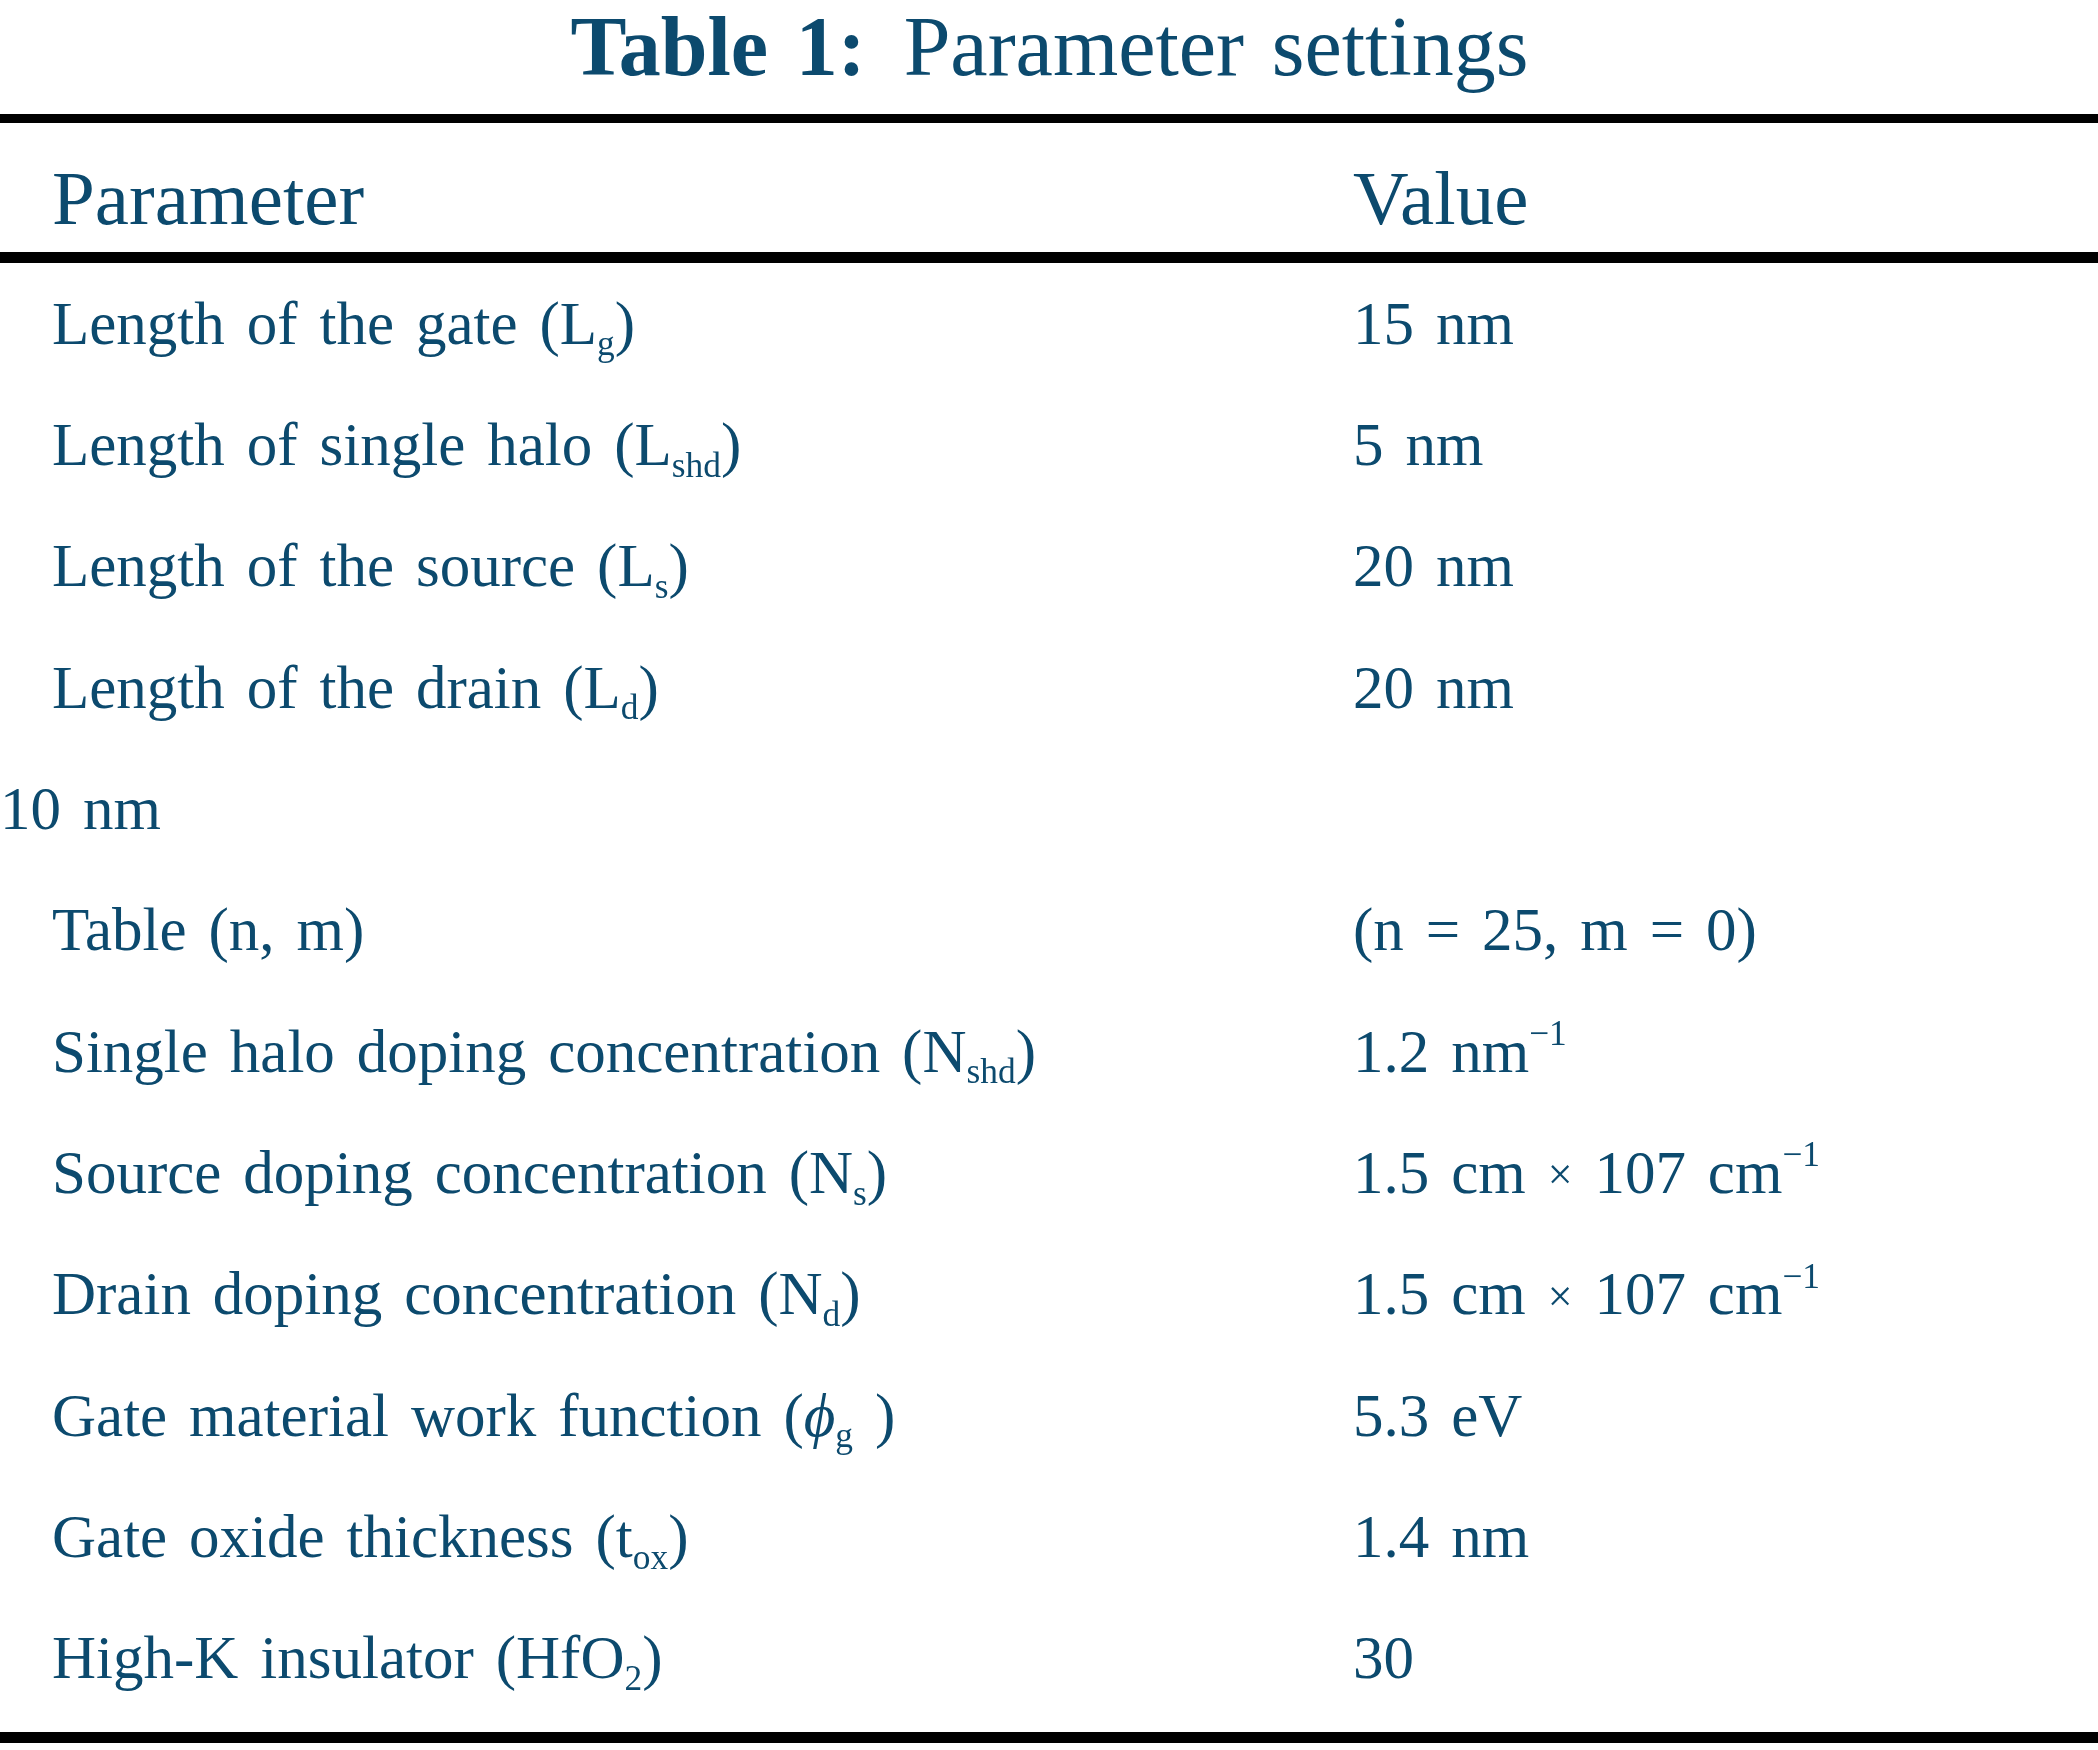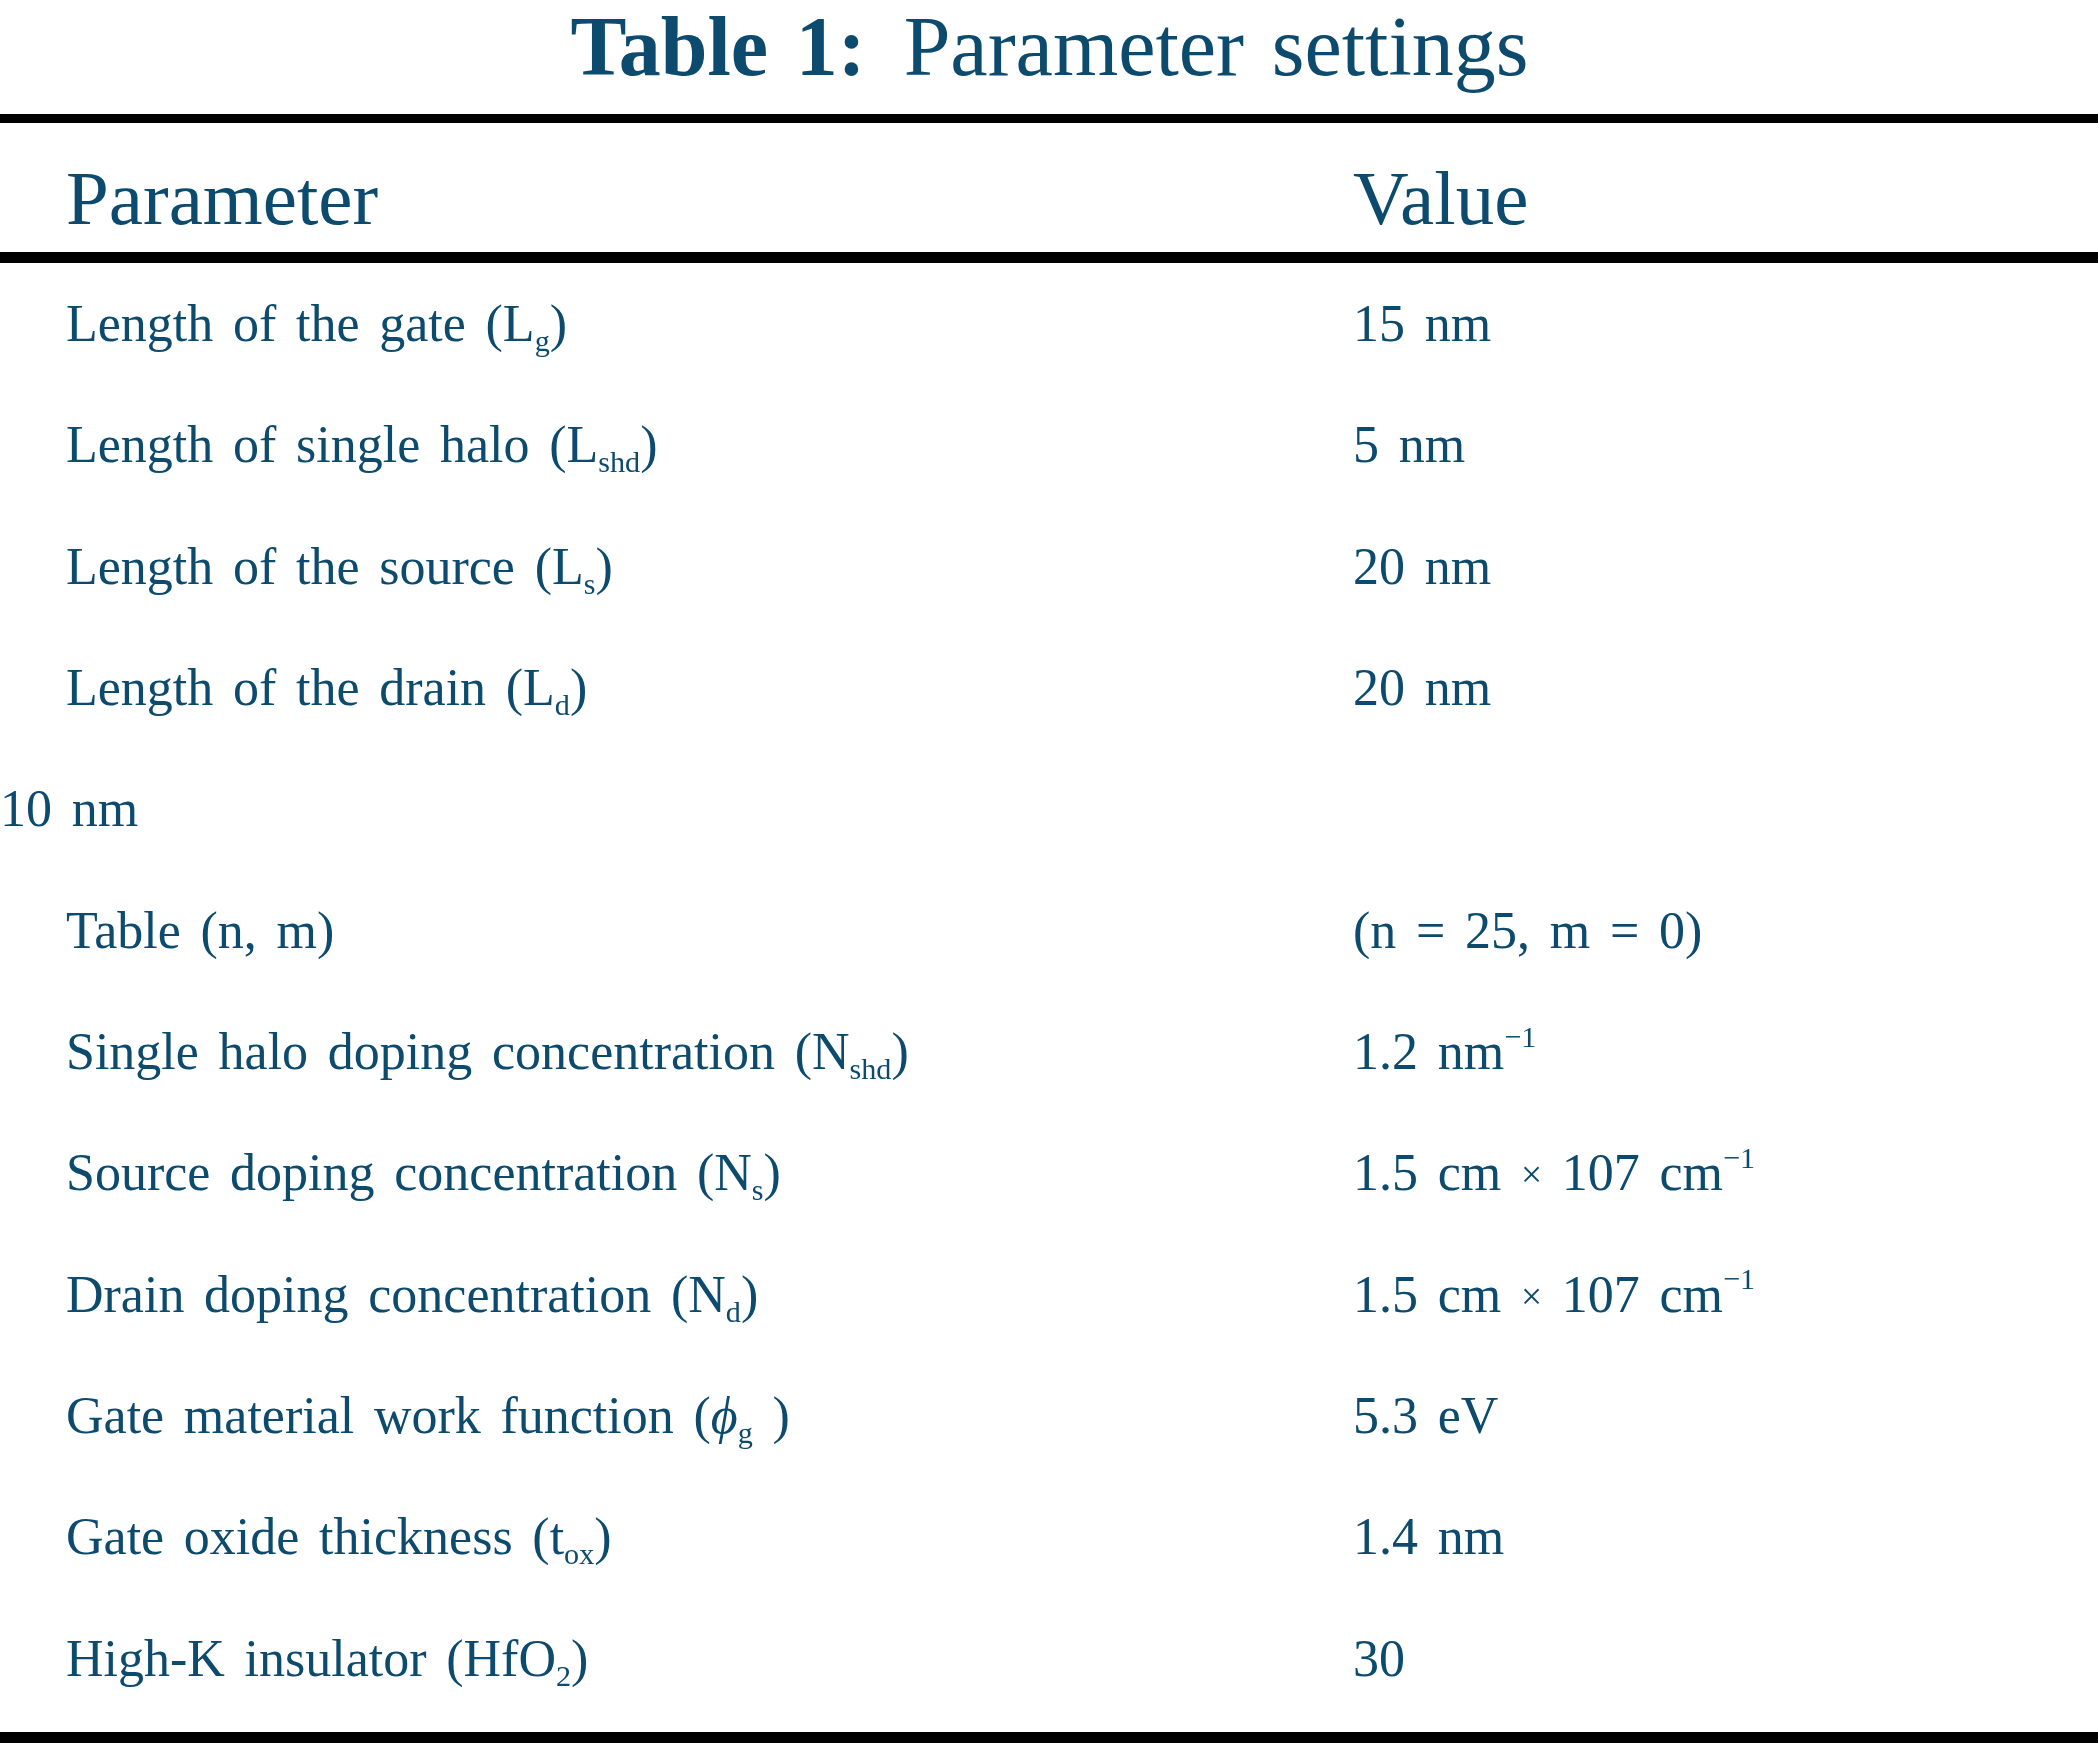--- a/index.html
+++ b/index.html
@@ -40,31 +40,31 @@
     box-sizing: border-box;
     font-size: 77px;
     word-spacing: 6.7px;
   }
   .rows {
     position: absolute;
     top: 263px; left: 0; right: 0;
     height: 1456px;
     display: flex;
     flex-direction: column;
-    font-size: 52px;
+    font-size: 61px;
     word-spacing: 6.7px;
   }
   .row {
     flex: 1 1 0;
     display: flex;
     align-items: center;
     white-space: nowrap;
   }
   .cell-param {
-    padding-left: 66px;
+    padding-left: 52px;
     flex: 0 0 1353px;
     box-sizing: border-box;
     white-space: nowrap;
     font-family: Liberation Serif, serif;
   }
   .cell-value {
     flex: 1 1 auto;
     white-space: nowrap;
   }
   .sub  { font-size: 58%; position: relative; top: 0.33em; }

